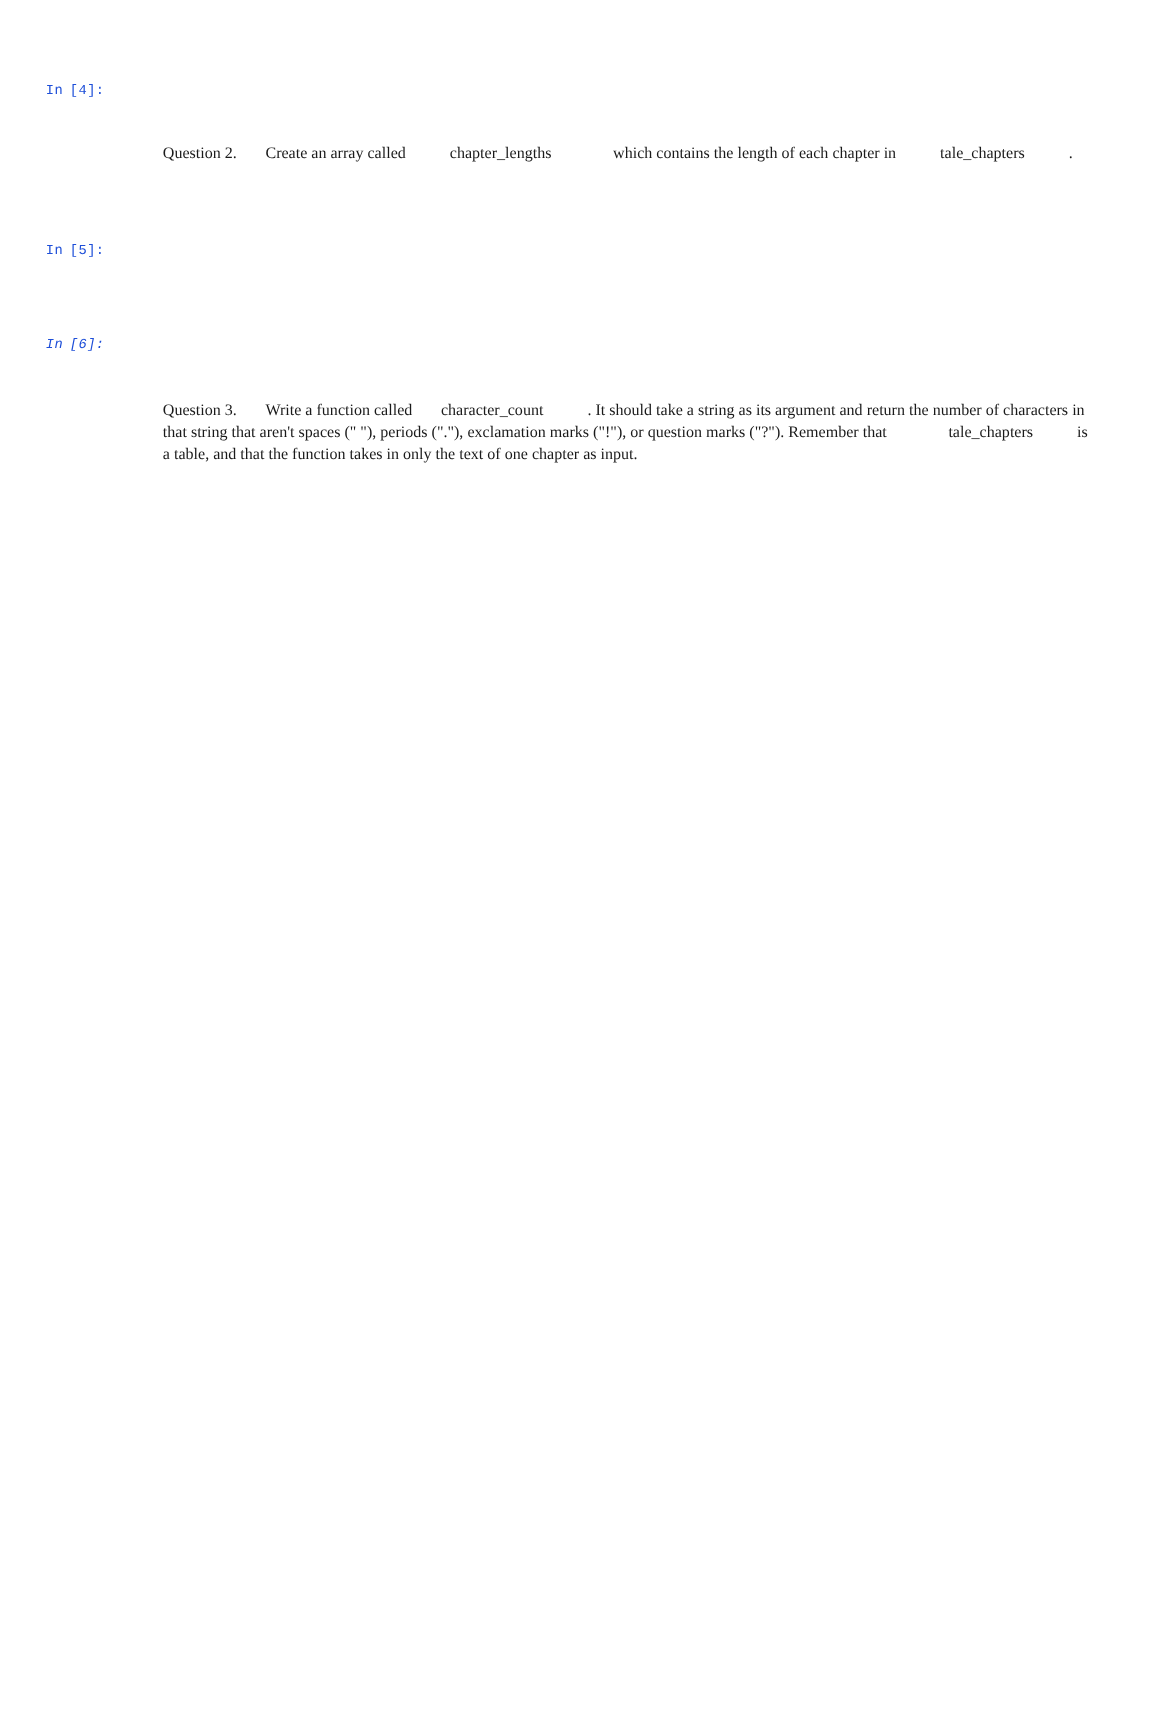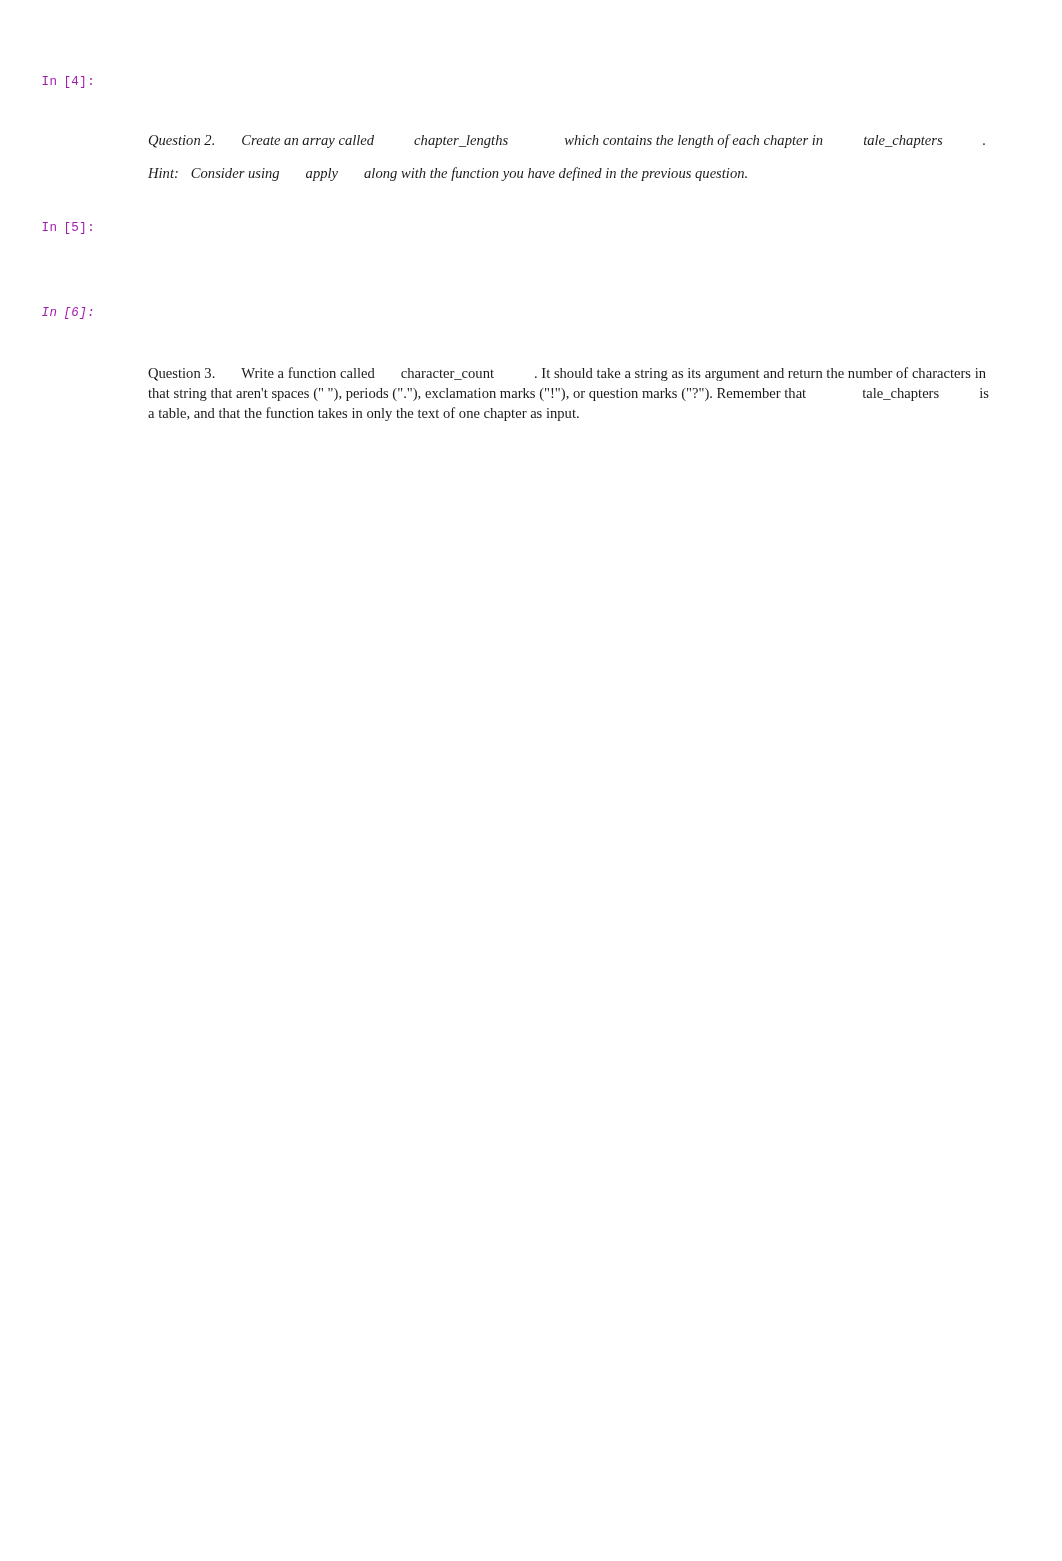--- a/index.html
+++ b/index.html
@@ -23,21 +23,21 @@
     height: 1561px;
     background: #ffffff;
   }
 
   
   .prompt {
     position: absolute;
     font-family: "Liberation Mono", "DejaVu Sans Mono", monospace;
     font-size: 12.5px;
     line-height: 14px;
-    color: #a21caf;
+    color: #1d4ed8;
     letter-spacing: 0.4px;
     white-space: pre;
     text-align: right;
     width: 72px;
     left: 10px;
   }
   .prompt .prompt-in { }
   .prompt .prompt-num { }
 
   
@@ -86,25 +86,24 @@
 </head>
 <body>
 
 <div class="page">
 
   <div class="prompt" style="top:61px;">
     <span class="prompt-in">In</span><span class="gap-sm" style="width:6px"></span><span class="prompt-num">[4]:</span>
   </div>
   <div class="code-area" style="top:58px;"></div>
 
-  <div class="md-block" style="top:130px;font-style:italic;">
+  <div class="md-block" style="top:130px;">
 
     <p class="md-para"><span class="q-label">Question 2.</span><span class="gap-md"></span><span>Create an array called</span><span class="gap-lg"></span><code class="code-span">chapter_lengths</code><span class="gap-xl"></span><span>which contains the length of each chapter in</span><span class="gap-lg"></span><code class="code-span">tale_chapters</code><span class="gap-lg"></span><span>.</span></p>
 
-    <p class="md-para" style="margin-top:13px;"><span class="q-label">Hint:</span><span class="gap-sm"></span><span>Consider using</span><span class="gap-md"></span><code class="code-span">apply</code><span class="gap-md"></span><span>along with the function you have defined in the previous question.</span></p>
 
   </div>
 
   <div class="prompt" style="top:207px;">
     <span class="prompt-in">In</span><span class="gap-sm" style="width:6px"></span><span class="prompt-num">[5]:</span>
   </div>
   <div class="code-area" style="top:204px;"></div>
 
   <div class="prompt" style="top:292px;font-style:italic;">
     <span class="prompt-in">In</span><span class="gap-sm" style="width:6px"></span><span class="prompt-num">[6]:</span>

